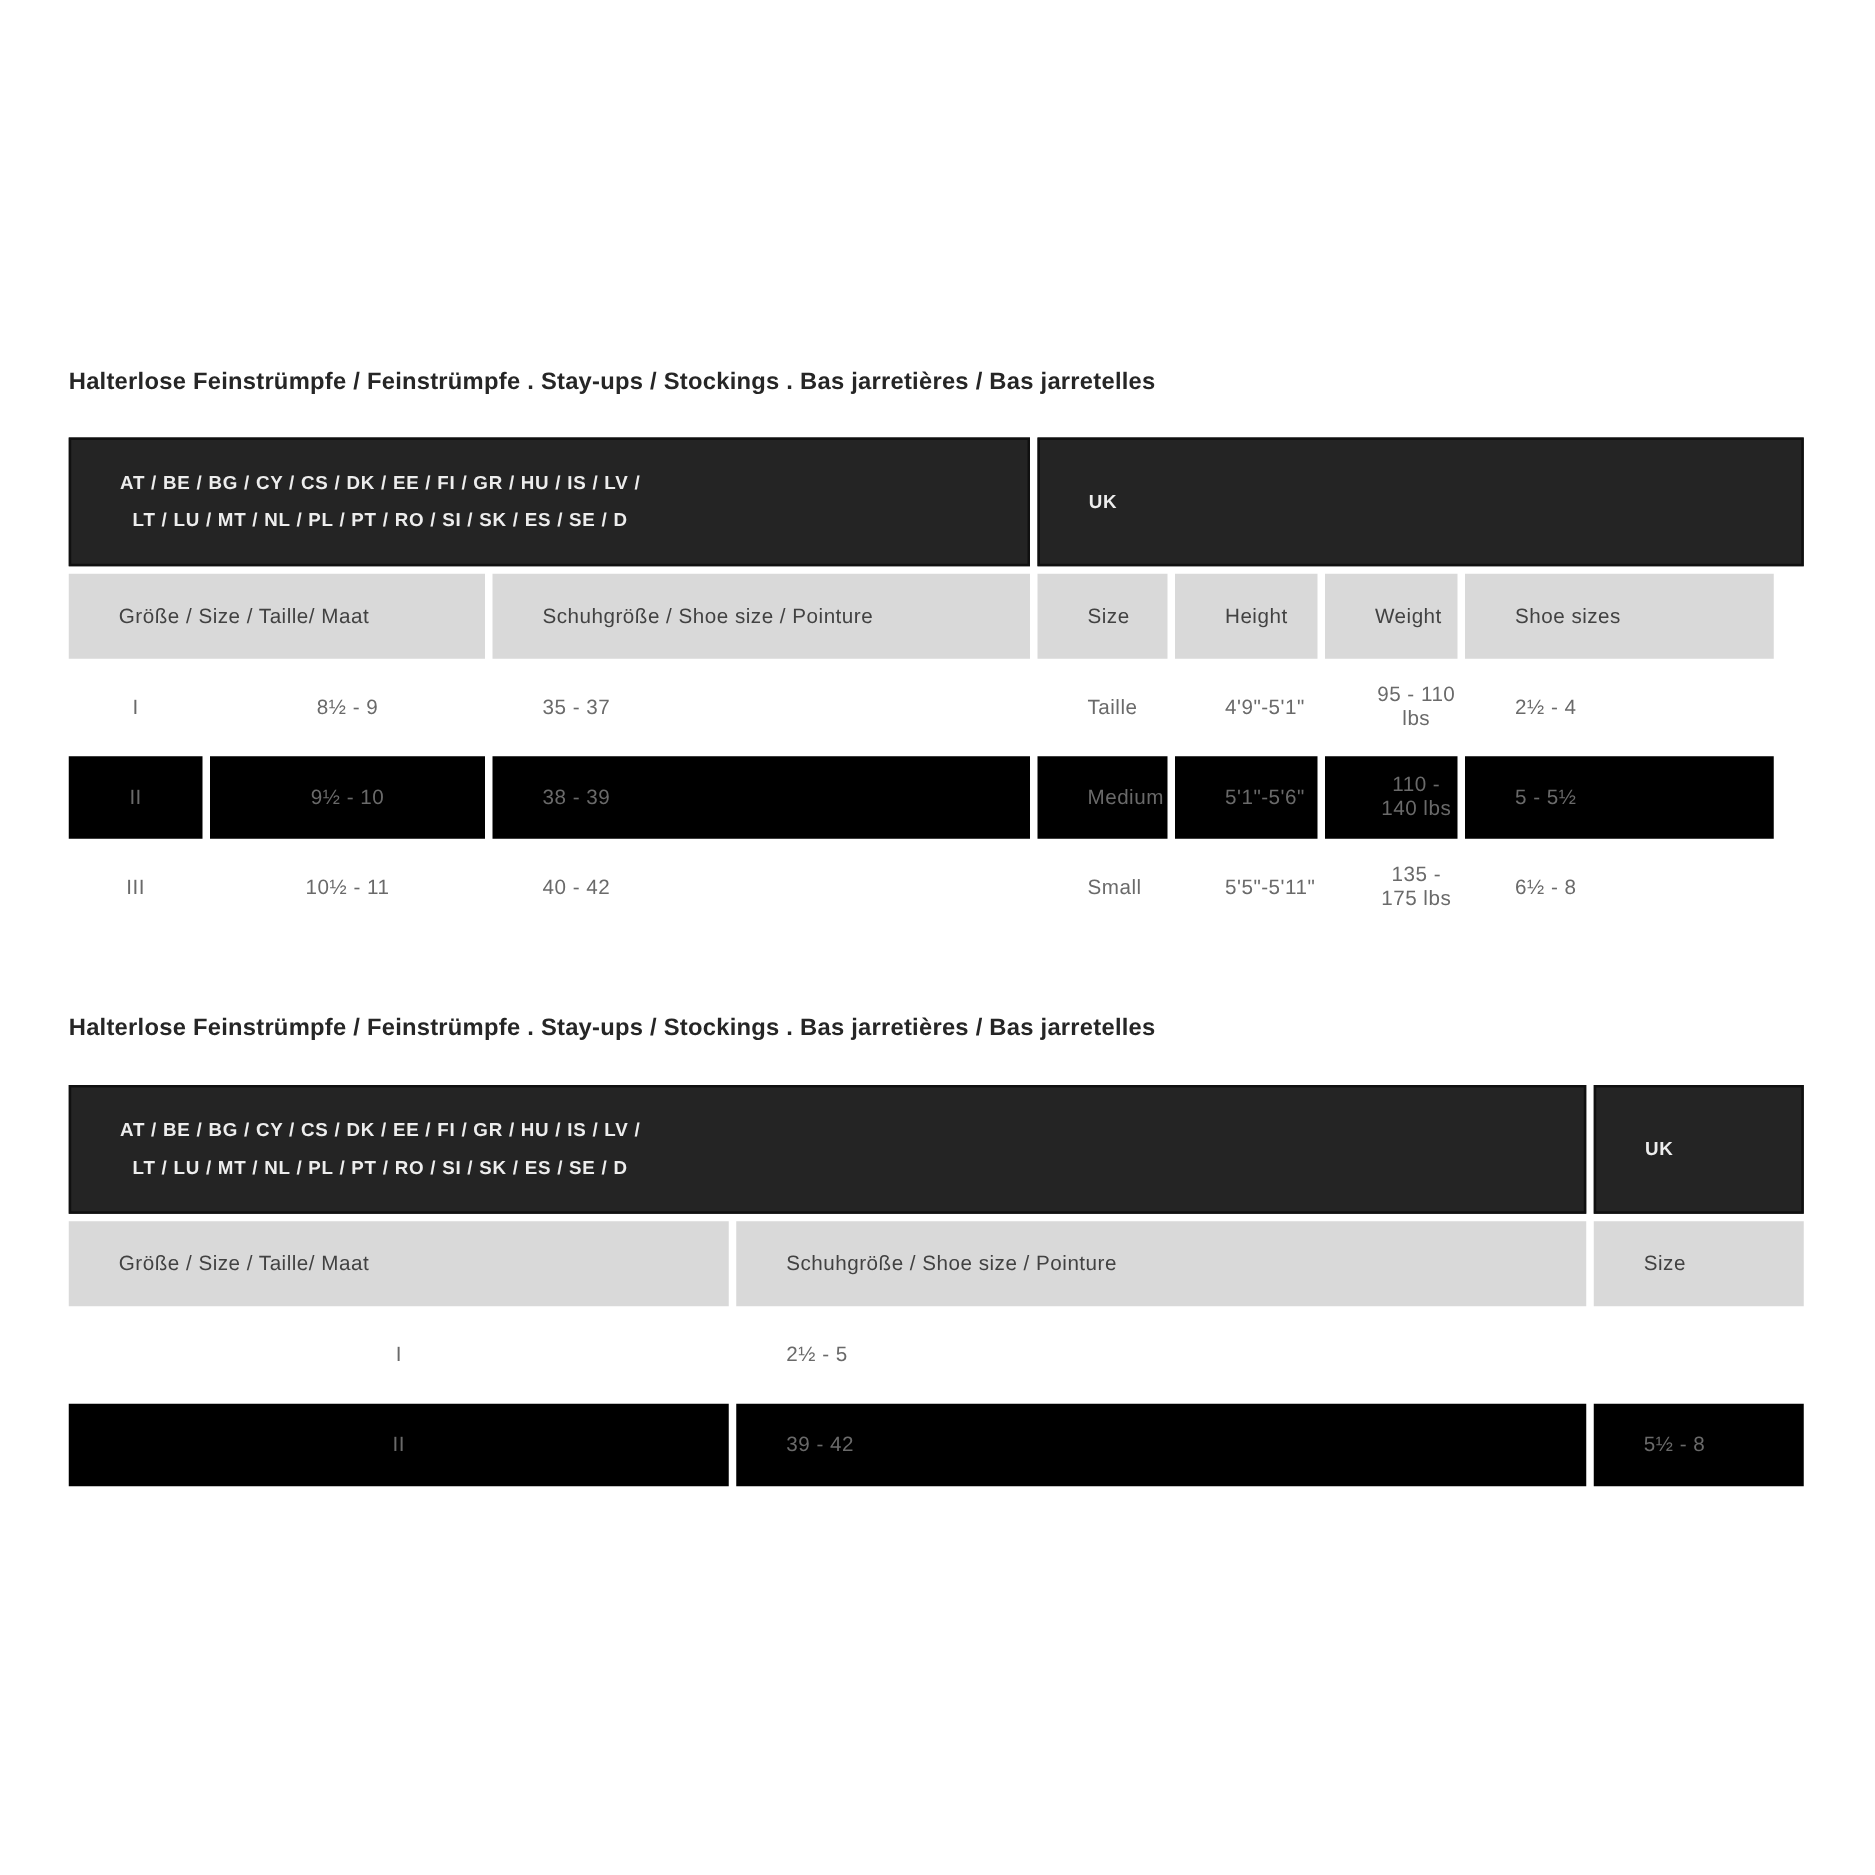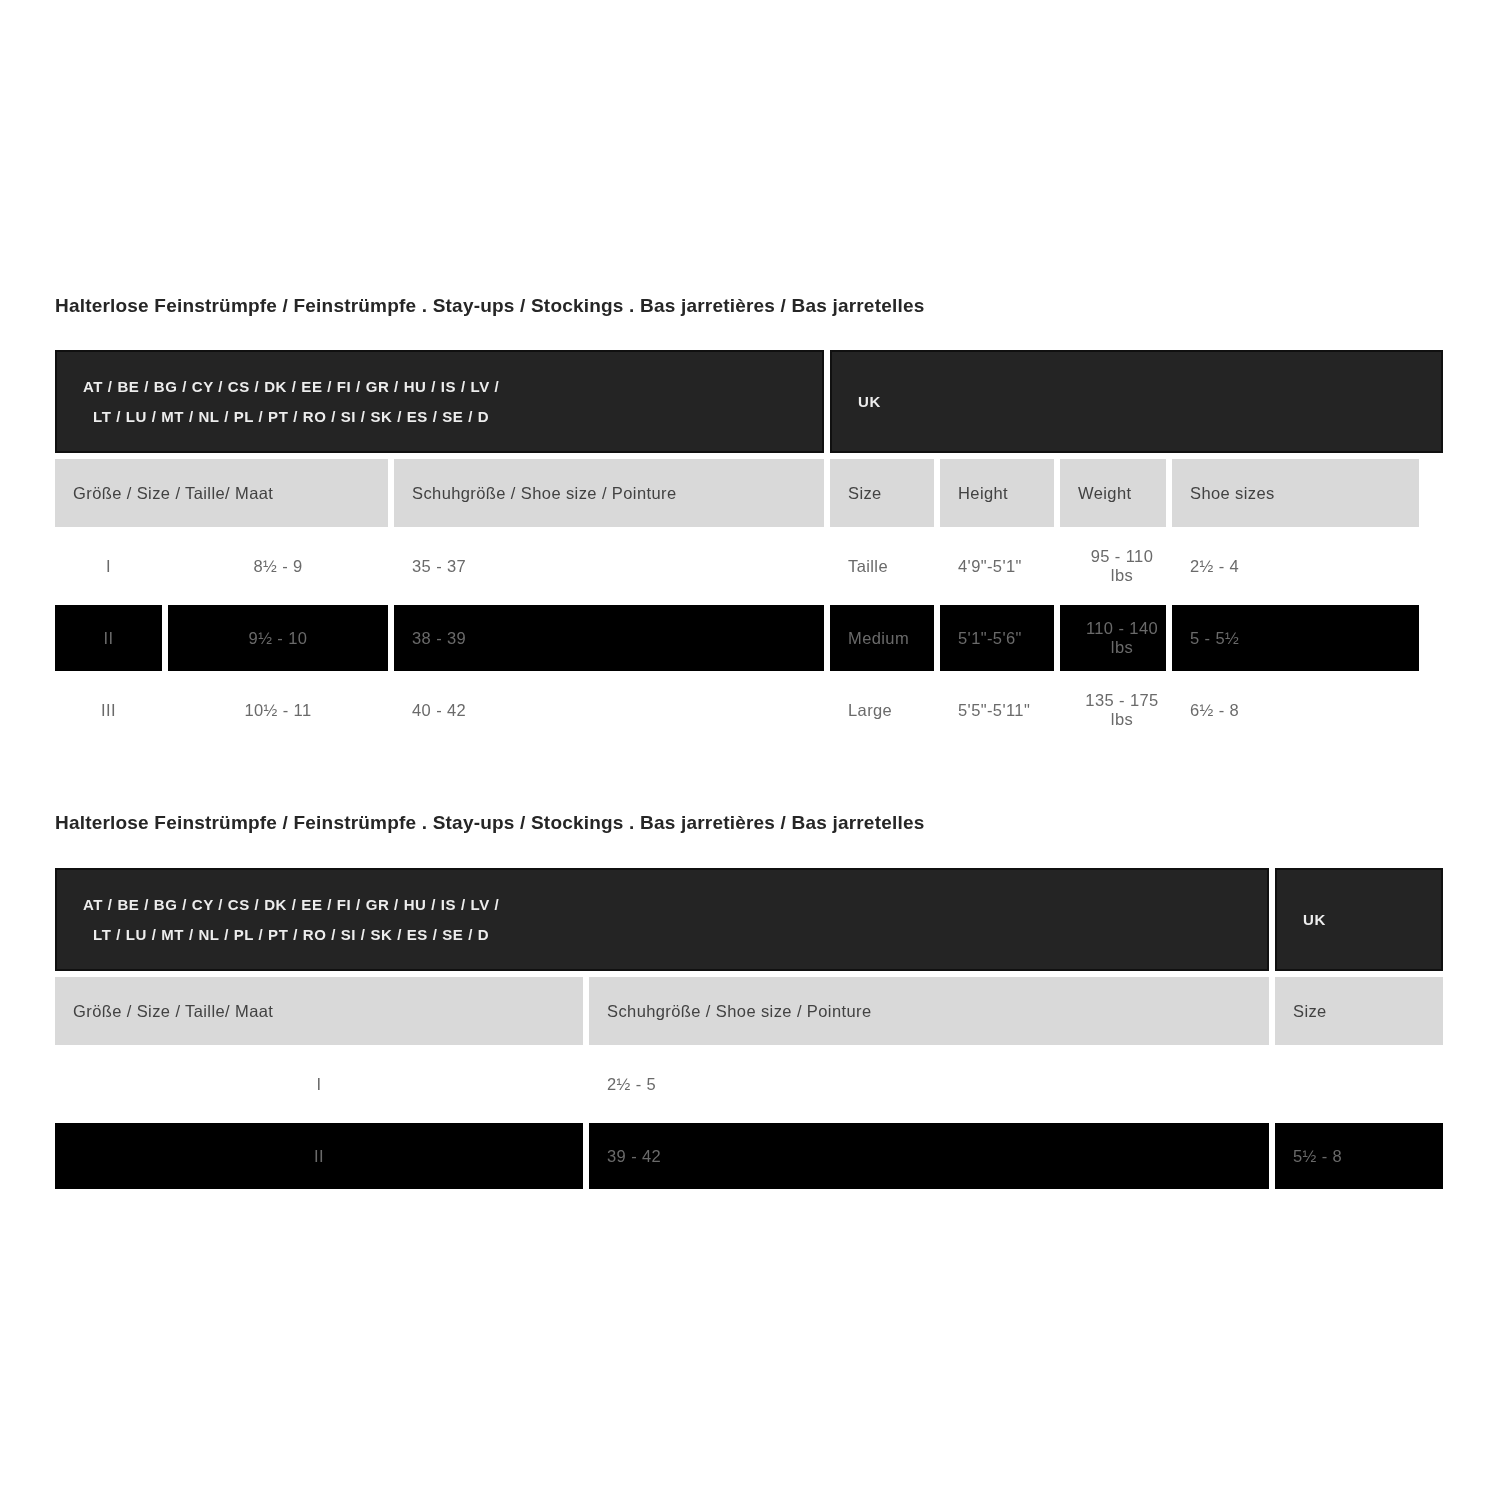--- a/index.html
+++ b/index.html
@@ -25,31 +25,31 @@
   #tbl1 { top: 350px; }
   #tbl2 { top: 868px; }
 
   .row { display: flex; column-gap: 6px; margin-bottom: 6px; }
 
   .cell {
     display: flex; align-items: center;
     height: 66px;
     font-size: 16.5px; color: #6a6a6a;
     letter-spacing: 0.4px;
-    padding-left: 18px;
+    padding-left: 40px;
   }
   .center { justify-content: center; padding-left: 0; }
 
   .head .cell {
     height: 103px;
     background: #242424;
     border: 2px solid #101010;
     color: #ededed;
     font-weight: bold; font-size: 15px; letter-spacing: 0.6px;
-    padding-left: 26px;
+    padding-left: 39px;
   }
   .head .lines { line-height: 30px; }
 
   .sub .cell {
     height: 68px;
     background: #d9d9d9;
     color: #424242;
   }
 
   .alt .cell { background: #000000; }
@@ -109,21 +109,21 @@
       <div class="cell wD">Medium</div>
       <div class="cell wE">5'1"-5'6"</div>
       <div class="cell wF">110 - 140 lbs</div>
       <div class="cell wG">5 - 5½</div>
     </div>
 
     <div class="row">
       <div class="cell wA center">III</div>
       <div class="cell wB center">10½ - 11</div>
       <div class="cell wC">40 - 42</div>
-      <div class="cell wD">Large</div>
+      <div class="cell wD">Small</div>
       <div class="cell wE">5'5"-5'11"</div>
       <div class="cell wF">135 - 175 lbs</div>
       <div class="cell wG">6½ - 8</div>
     </div>
 
   </div>
 
   <div class="title" id="title2">Halterlose Feinstrümpfe / Feinstrümpfe . Stay-ups / Stockings . Bas jarretières / Bas jarretelles</div>
 
   <div class="tbl" id="tbl2">

